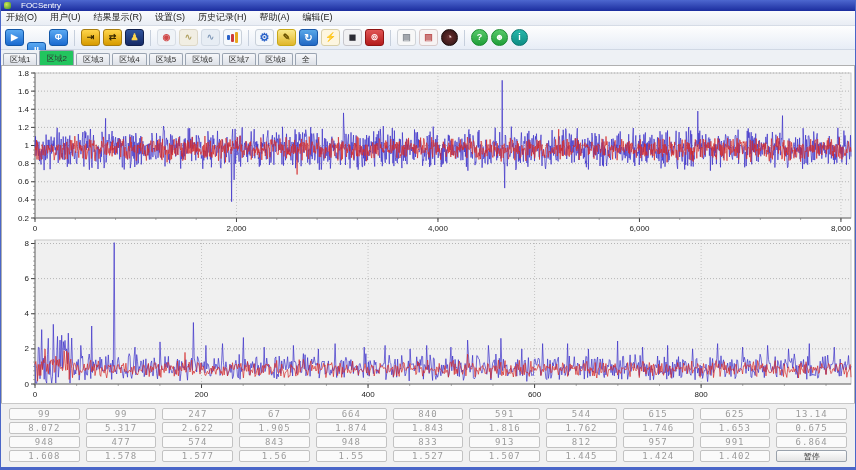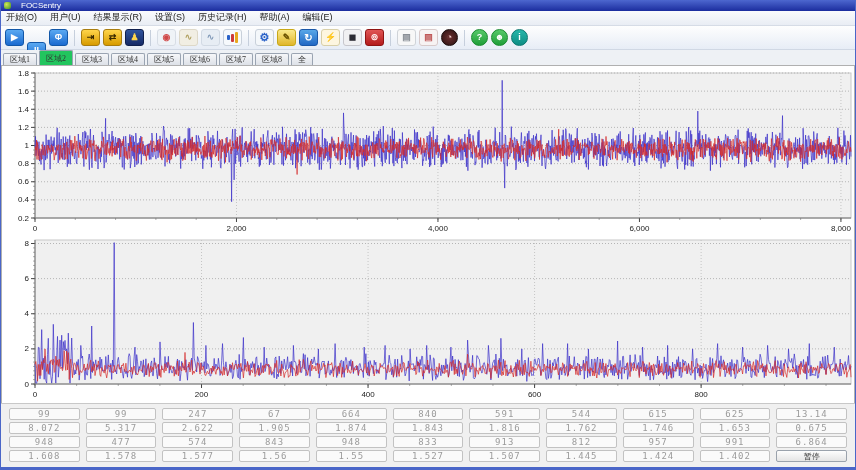--- a/index.html
+++ b/index.html
@@ -11,21 +11,21 @@
   .menubar{height:14px;flex:0 0 14px;background:linear-gradient(#fafbfd,#e9edf4);display:flex;align-items:flex-start;padding:0 5px;gap:13px;border-bottom:1px solid #d6dce6;}
   .menu-item{font-size:9px;color:#222;white-space:nowrap;}
   .toolbar{height:23px;flex:0 0 23px;background:linear-gradient(#fefefe,#e7edf6);display:flex;align-items:center;padding:0 4px;gap:3px;border-bottom:1px solid #d0d8e4;}
   .tseparator{width:1px;height:16px;background:#c6cfdc;margin:0 3px;}
   .tbtn{width:19px;height:17px;border-radius:3px;display:flex;align-items:center;justify-content:center;
     font-size:9px;font-weight:bold;line-height:1;box-sizing:border-box;cursor:default;user-select:none;}
   .tbtn.round{border-radius:50%;width:17px;}
   .tbtn .bar{display:inline-block;width:3px;margin:0 0.5px;border-radius:1px;}
   .tabrow{height:15px;flex:0 0 15px;background:#eef1f5;display:flex;align-items:flex-end;padding:0 2px;gap:2px;}
   .tab{height:12px;font-size:8px;padding:0 6px;background:linear-gradient(#f6f7f9,#dde1e8);border:1px solid #9aa4b2;border-bottom:none;
-    border-radius:2px 2px 0 0;display:flex;align-items:center;color:#333;box-sizing:border-box;white-space:nowrap;font-family:Liberation Serif, serif;}
+    border-radius:2px 2px 0 0;display:flex;align-items:center;color:#333;box-sizing:border-box;white-space:nowrap;}
   .tab.selected{background:#22c55e;height:15px;position:relative;z-index:2;}
   .charts{flex:0 0 338px;height:338px;background:#fff;border:1px solid #b0b0b0;border-bottom:none;box-sizing:border-box;display:flex;flex-direction:column;}
   .charts svg{display:block;}
   .bottom{flex:1;background:#f0f0f0;border-top:1px solid #c8c8c8;padding:4px 8px 0 8px;box-sizing:border-box;}
   #grid{display:grid;grid-template-columns:repeat(11,1fr);gap:2px 6px;}
   .cell{height:12px;background:#fafafa;border:1px solid #c2c2c2;border-radius:2px;
     font-family:"DejaVu Sans Mono",monospace;font-size:9px;letter-spacing:1px;color:#9b9b9b;
     display:flex;align-items:center;justify-content:center;box-sizing:border-box;overflow:hidden;}
   .pause-btn{height:12px;background:linear-gradient(#fdfdfd,#e4e4e4);border:1px solid #9aa2ac;border-radius:2px;
     font-size:8px;color:#333;display:flex;align-items:center;justify-content:center;box-sizing:border-box;font-family:"Liberation Sans",sans-serif;padding:0;}

